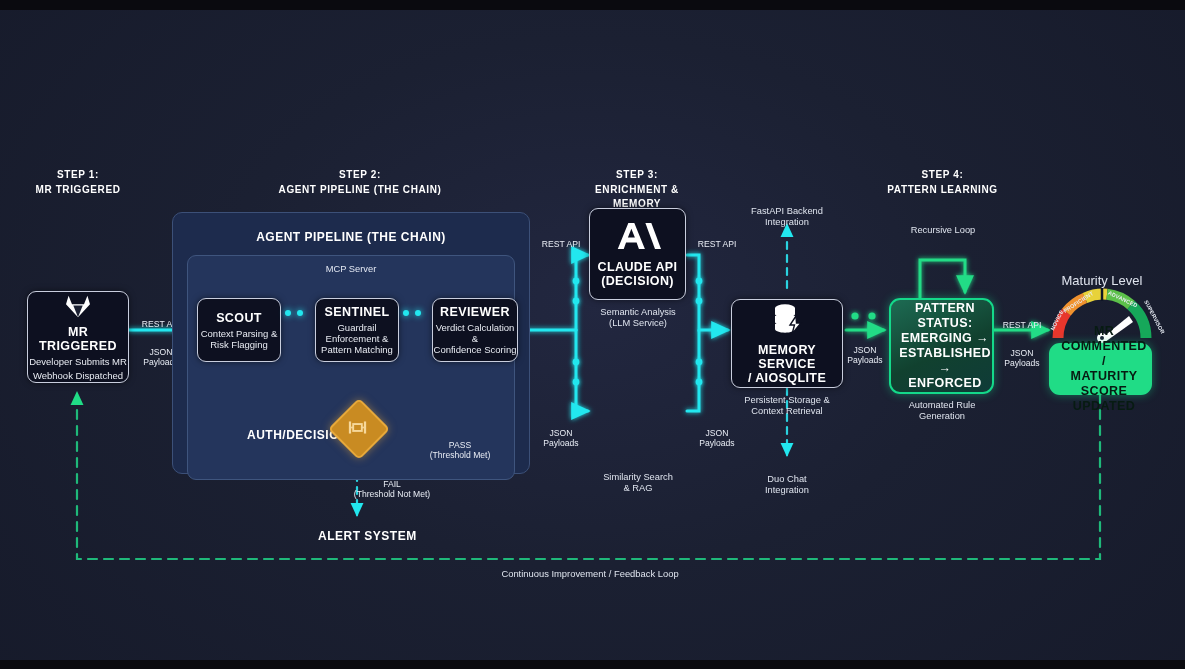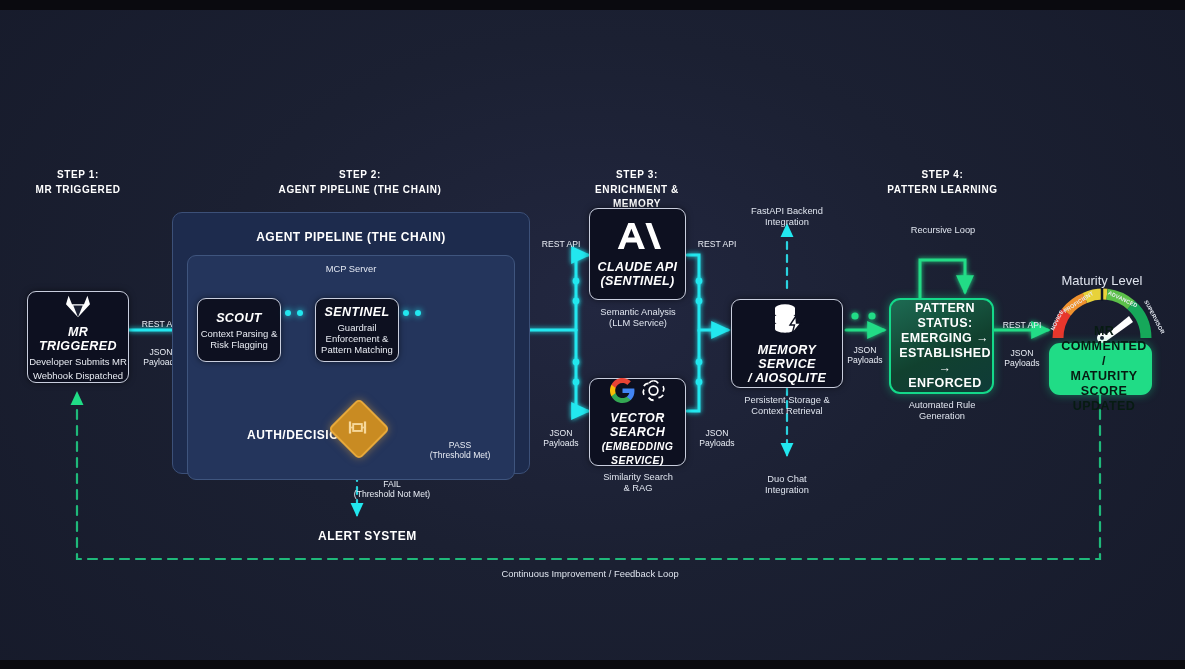--- a/index.html
+++ b/index.html
@@ -12,21 +12,21 @@
   svg.layer{position:absolute;left:0;top:0;width:1185px;height:650px;pointer-events:none;}
 
   .step-head{position:absolute;color:#fff;font-weight:bold;font-size:10px;letter-spacing:.6px;
     text-align:center;line-height:14.5px;text-transform:uppercase;}
 
   
   .node{position:absolute;border:1.5px solid #c9cede;border-radius:9px;
     background:#0d1020;box-sizing:border-box;display:flex;flex-direction:column;
     align-items:center;justify-content:center;text-align:center;color:#fff;
     box-shadow:0 0 6px rgba(0,0,0,.5);}
-  .node .t{font-weight:bold;font-size:12.5px;letter-spacing:.4px;line-height:14px;font-style:italic;}
+  .node .t{font-weight:bold;font-size:12.5px;letter-spacing:.4px;line-height:14px;}
   .node .s{font-size:9.5px;line-height:11px;margin-top:3px;color:#e8ebf2;}
 
   .caption{position:absolute;color:#dfe4ee;font-size:9.3px;line-height:11px;text-align:center;}
   .edge-label{position:absolute;color:#e9edf5;font-size:8.6px;line-height:10px;text-align:center;}
   .plain-label{position:absolute;color:#ffffff;font-size:12px;font-weight:bold;letter-spacing:.5px;}
 
   
   .panel-outer{position:absolute;border:1px solid #3c5078;border-radius:10px;
     background:#1d2b4d;box-sizing:border-box;}
   .panel-inner{position:absolute;border:1px solid #3f557e;border-radius:9px;
@@ -190,20 +190,25 @@
 
     <div class="node" style="left:315px;top:288px;width:84px;height:64px;">
       <div class="t">SENTINEL</div>
       <div class="s">Guardrail</div>
       <div class="s" style="margin-top:0;">Enforcement &amp;</div>
       <div class="s" style="margin-top:0;">Pattern Matching</div>
     </div>
     <div class="dot cyan-dot" style="left:403px;top:300px;width:6px;height:6px;"></div>
     <div class="dot cyan-dot" style="left:415px;top:300px;width:6px;height:6px;"></div>
 
+    <div class="node" style="left:432px;top:288px;width:86px;height:64px;">
+      <div class="t">REVIEWER</div>
+      <div class="s">Verdict Calculation &amp;</div>
+      <div class="s" style="margin-top:0;">Confidence Scoring</div>
+    </div>
 
     <div class="plain-label" style="left:247px;top:418px;">AUTH/DECISION</div>
     <div class="diamond" style="left:337px;top:397px;"></div>
     <div class="diamond-ico" style="left:337px;top:397px;">
       <svg width="19" height="15" viewBox="0 0 22 16">
         <rect x="1" y="1" width="2.6" height="14" fill="#f6d79a"></rect>
         <rect x="18.4" y="1" width="2.6" height="14" fill="#f6d79a"></rect>
         <rect x="6" y="4" width="10" height="8" fill="none" stroke="#f6d79a" stroke-width="2.2"></rect>
         <rect x="3.6" y="7" width="3" height="2" fill="#f6d79a"></rect>
         <rect x="15.4" y="7" width="3" height="2" fill="#f6d79a"></rect>
@@ -224,48 +229,25 @@
 
     <div class="node" style="left:589px;top:198px;width:97px;height:92px;">
       <span style="margin-bottom:5px;">
         <svg width="46" height="30" viewBox="0 0 50 32">
           <path d="M3 30 L14.5 2 L21 2 L32.5 30 L26 30 L23.5 23 L12 23 L9.5 30 Z" fill="#fff"></path>
           <path d="M14 17.5 L17.8 8 L21.6 17.5 Z" fill="#0d1020"></path>
           <path d="M33 2 L39.5 2 L50 30 L43.5 30 Z" fill="#fff"></path>
         </svg>
       </span>
       <div class="t">CLAUDE API</div>
-      <div class="t">(SENTINEL)</div>
+      <div class="t">(DECISION)</div>
     </div>
     <div class="caption" style="left:575px;top:297px;width:126px;">Semantic Analysis</div>
     <div class="caption" style="left:575px;top:308px;width:126px;">(LLM Service)</div>
 
-    <div class="node" style="left:589px;top:368px;width:97px;height:88px;">
-      <span style="display:flex;gap:6px;align-items:center;margin-bottom:4px;">
-        <span>
-          <svg width="25" height="25" viewBox="0 0 24 24">
-            <path fill="#4285F4" d="M23.5 12.3c0-.8-.1-1.6-.2-2.3H12v4.5h6.5c-.3 1.5-1.1 2.7-2.4 3.6v3h3.9c2.3-2.1 3.5-5.2 3.5-8.8z"></path>
-            <path fill="#34A853" d="M12 24c3.2 0 5.9-1.1 7.9-2.9l-3.9-3c-1.1.7-2.4 1.2-4 1.2-3.1 0-5.7-2.1-6.6-4.9H1.4v3.1C3.4 21.4 7.4 24 12 24z"></path>
-            <path fill="#FBBC05" d="M5.4 14.4c-.2-.7-.4-1.5-.4-2.4s.1-1.6.4-2.4V6.5H1.4C.5 8.2 0 10 0 12s.5 3.8 1.4 5.5l4-3.1z"></path>
-            <path fill="#EA4335" d="M12 4.8c1.8 0 3.3.6 4.6 1.8l3.4-3.4C17.9 1.2 15.2 0 12 0 7.4 0 3.4 2.6 1.4 6.5l4 3.1C6.3 6.8 8.9 4.8 12 4.8z"></path>
-          </svg>
-        </span>
-        <span>
-          <svg width="25" height="25" viewBox="0 0 24 24">
-            <g fill="none" stroke="#ffffff" stroke-width="1.6">
-              <circle cx="12" cy="12" r="4.2"></circle>
-              <path d="M12 2.6a5.2 5.2 0 0 1 4.5 2.6M21.2 7.8a5.2 5.2 0 0 1 0 5.2M21.2 16.2a5.2 5.2 0 0 1-4.5 2.6M12 21.4a5.2 5.2 0 0 1-4.5-2.6M2.8 16.2a5.2 5.2 0 0 1 0-5.2M2.8 7.8a5.2 5.2 0 0 1 4.5-2.6"></path>
-              <path d="M12 2.6c-1.7 0-3.3.9-4.2 2.3M7.5 18.8c.9 1.5 2.5 2.4 4.3 2.4"></path>
-            </g>
-          </svg>
-        </span>
-      </span>
-      <div class="t">VECTOR SEARCH</div>
-      <div class="t" style="font-size:10.5px;">(EMBEDDING SERVICE)</div>
-    </div>
     <div class="caption" style="left:575px;top:462px;width:126px;">Similarity Search</div>
     <div class="caption" style="left:575px;top:473px;width:126px;">&amp; RAG</div>
 
     <div class="node" style="left:731px;top:289px;width:112px;height:89px;">
       <span style="margin-bottom:4px;">
         <svg width="34" height="32" viewBox="0 0 34 32">
           <ellipse cx="15" cy="5" rx="10" ry="3.7" fill="#fff"></ellipse>
           <path d="M5 5 v6 c0 2 4.5 3.7 10 3.7 S25 13 25 11 V5" fill="#fff"></path>
           <path d="M5 13 v6 c0 2 4.5 3.7 10 3.7 S25 21 25 19 v-6" fill="#fff"></path>
           <path d="M5 21 v5 c0 2 4.5 3.7 10 3.7 S25 28 25 26 v-5" fill="#fff"></path>

